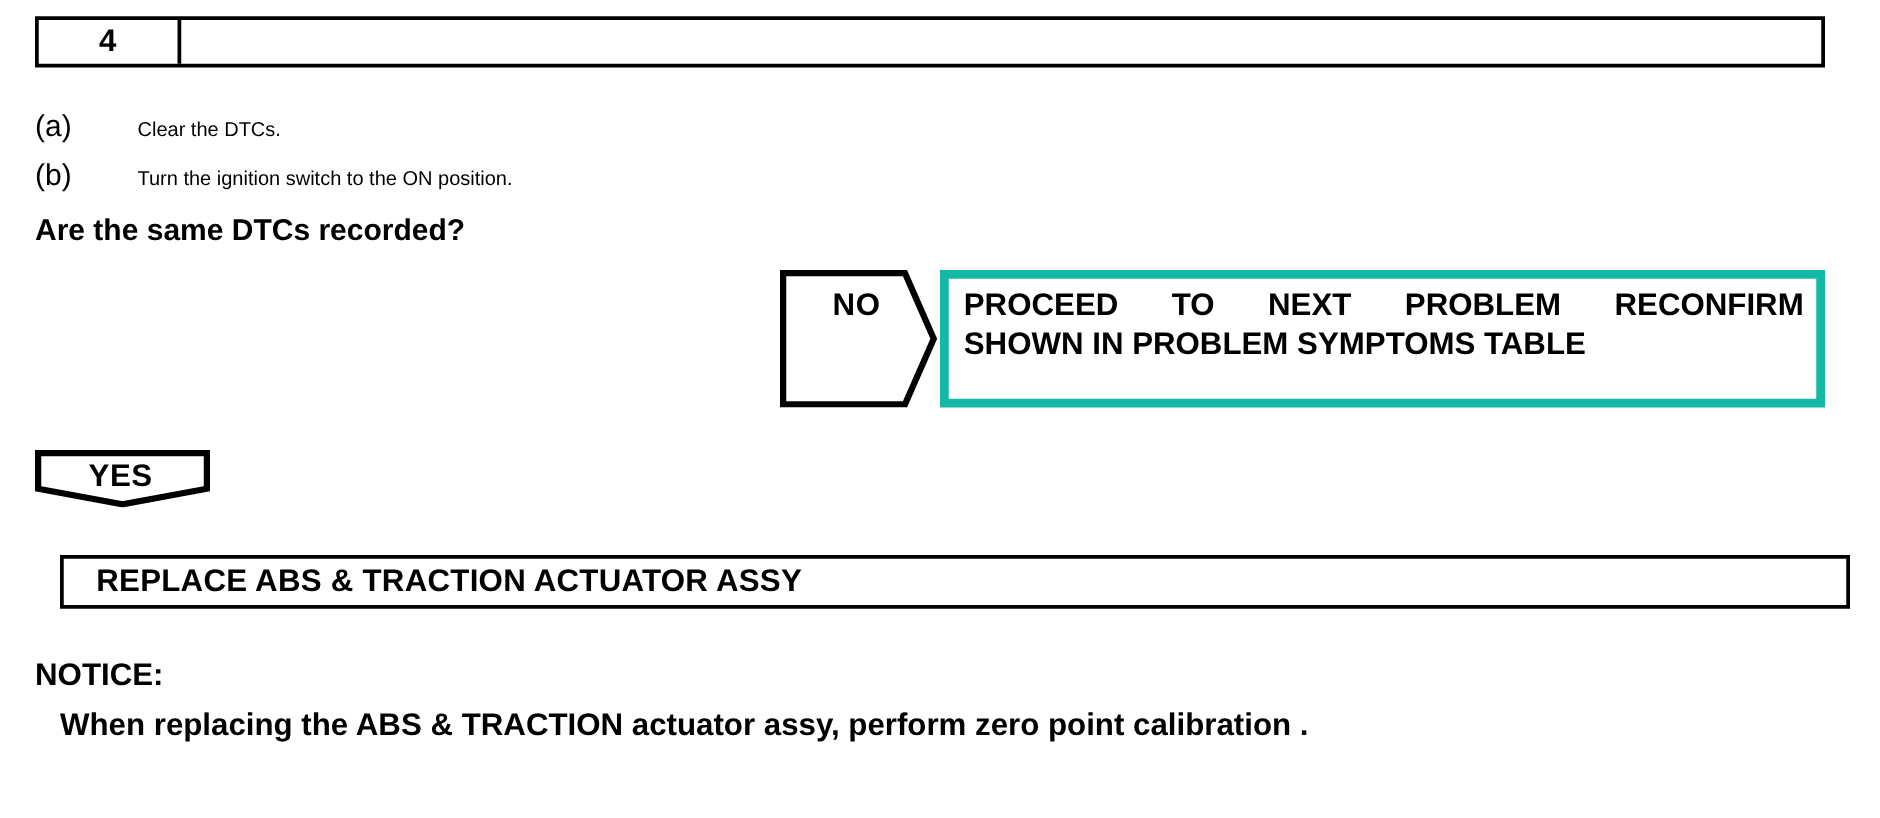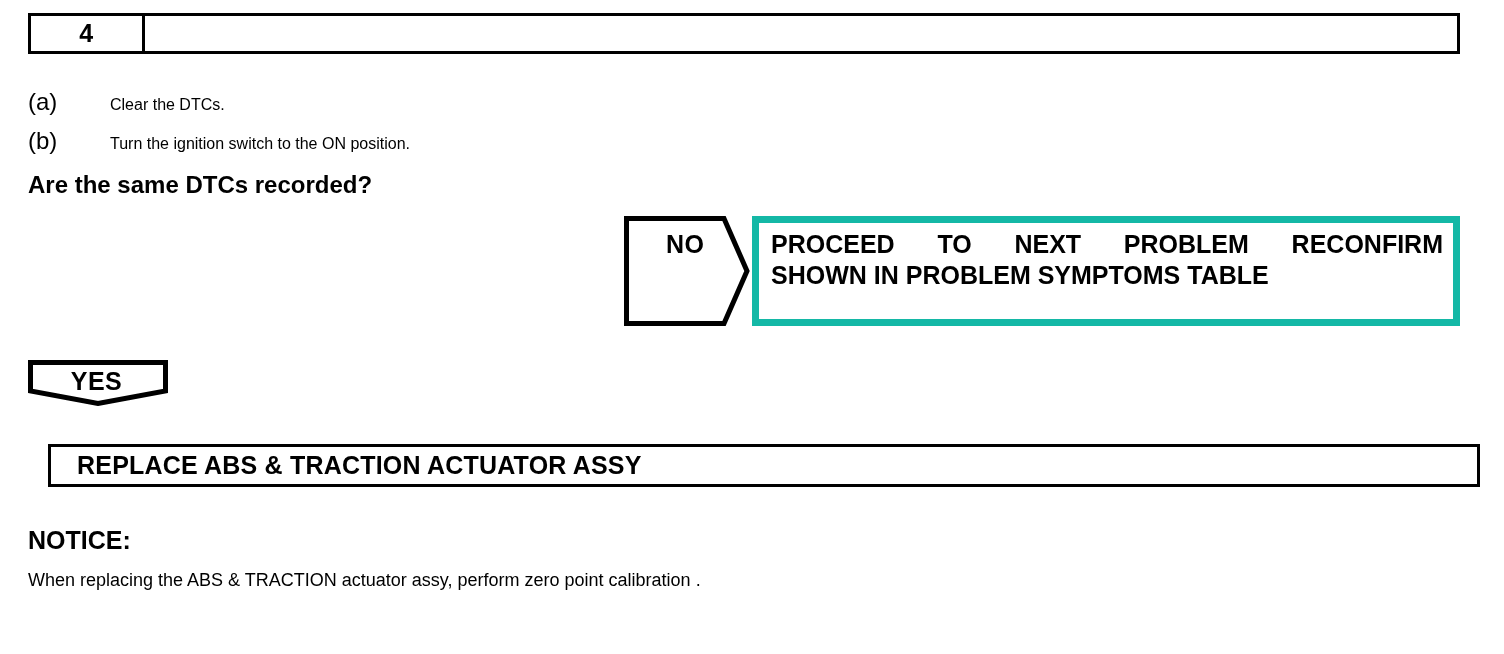--- a/index.html
+++ b/index.html
@@ -167,24 +167,25 @@
     left: 28px;
     top: 520px;
     width: 1400px;
   }
   .notice-title {
     font-size: 25px;
     font-weight: bold;
     line-height: 40px;
   }
   .notice-body {
-    font-size: 18px;
-    font-weight: normal;
+    font-size: 25px;
+    font-weight: bold;
     line-height: 40px;
     white-space: nowrap;
+    margin-left: 20px;
   }
 </style>
 </head>
 <body>
 
 <div class="step-header">
   <div class="step-number">4</div>
 </div>
 
 <div class="steps">

